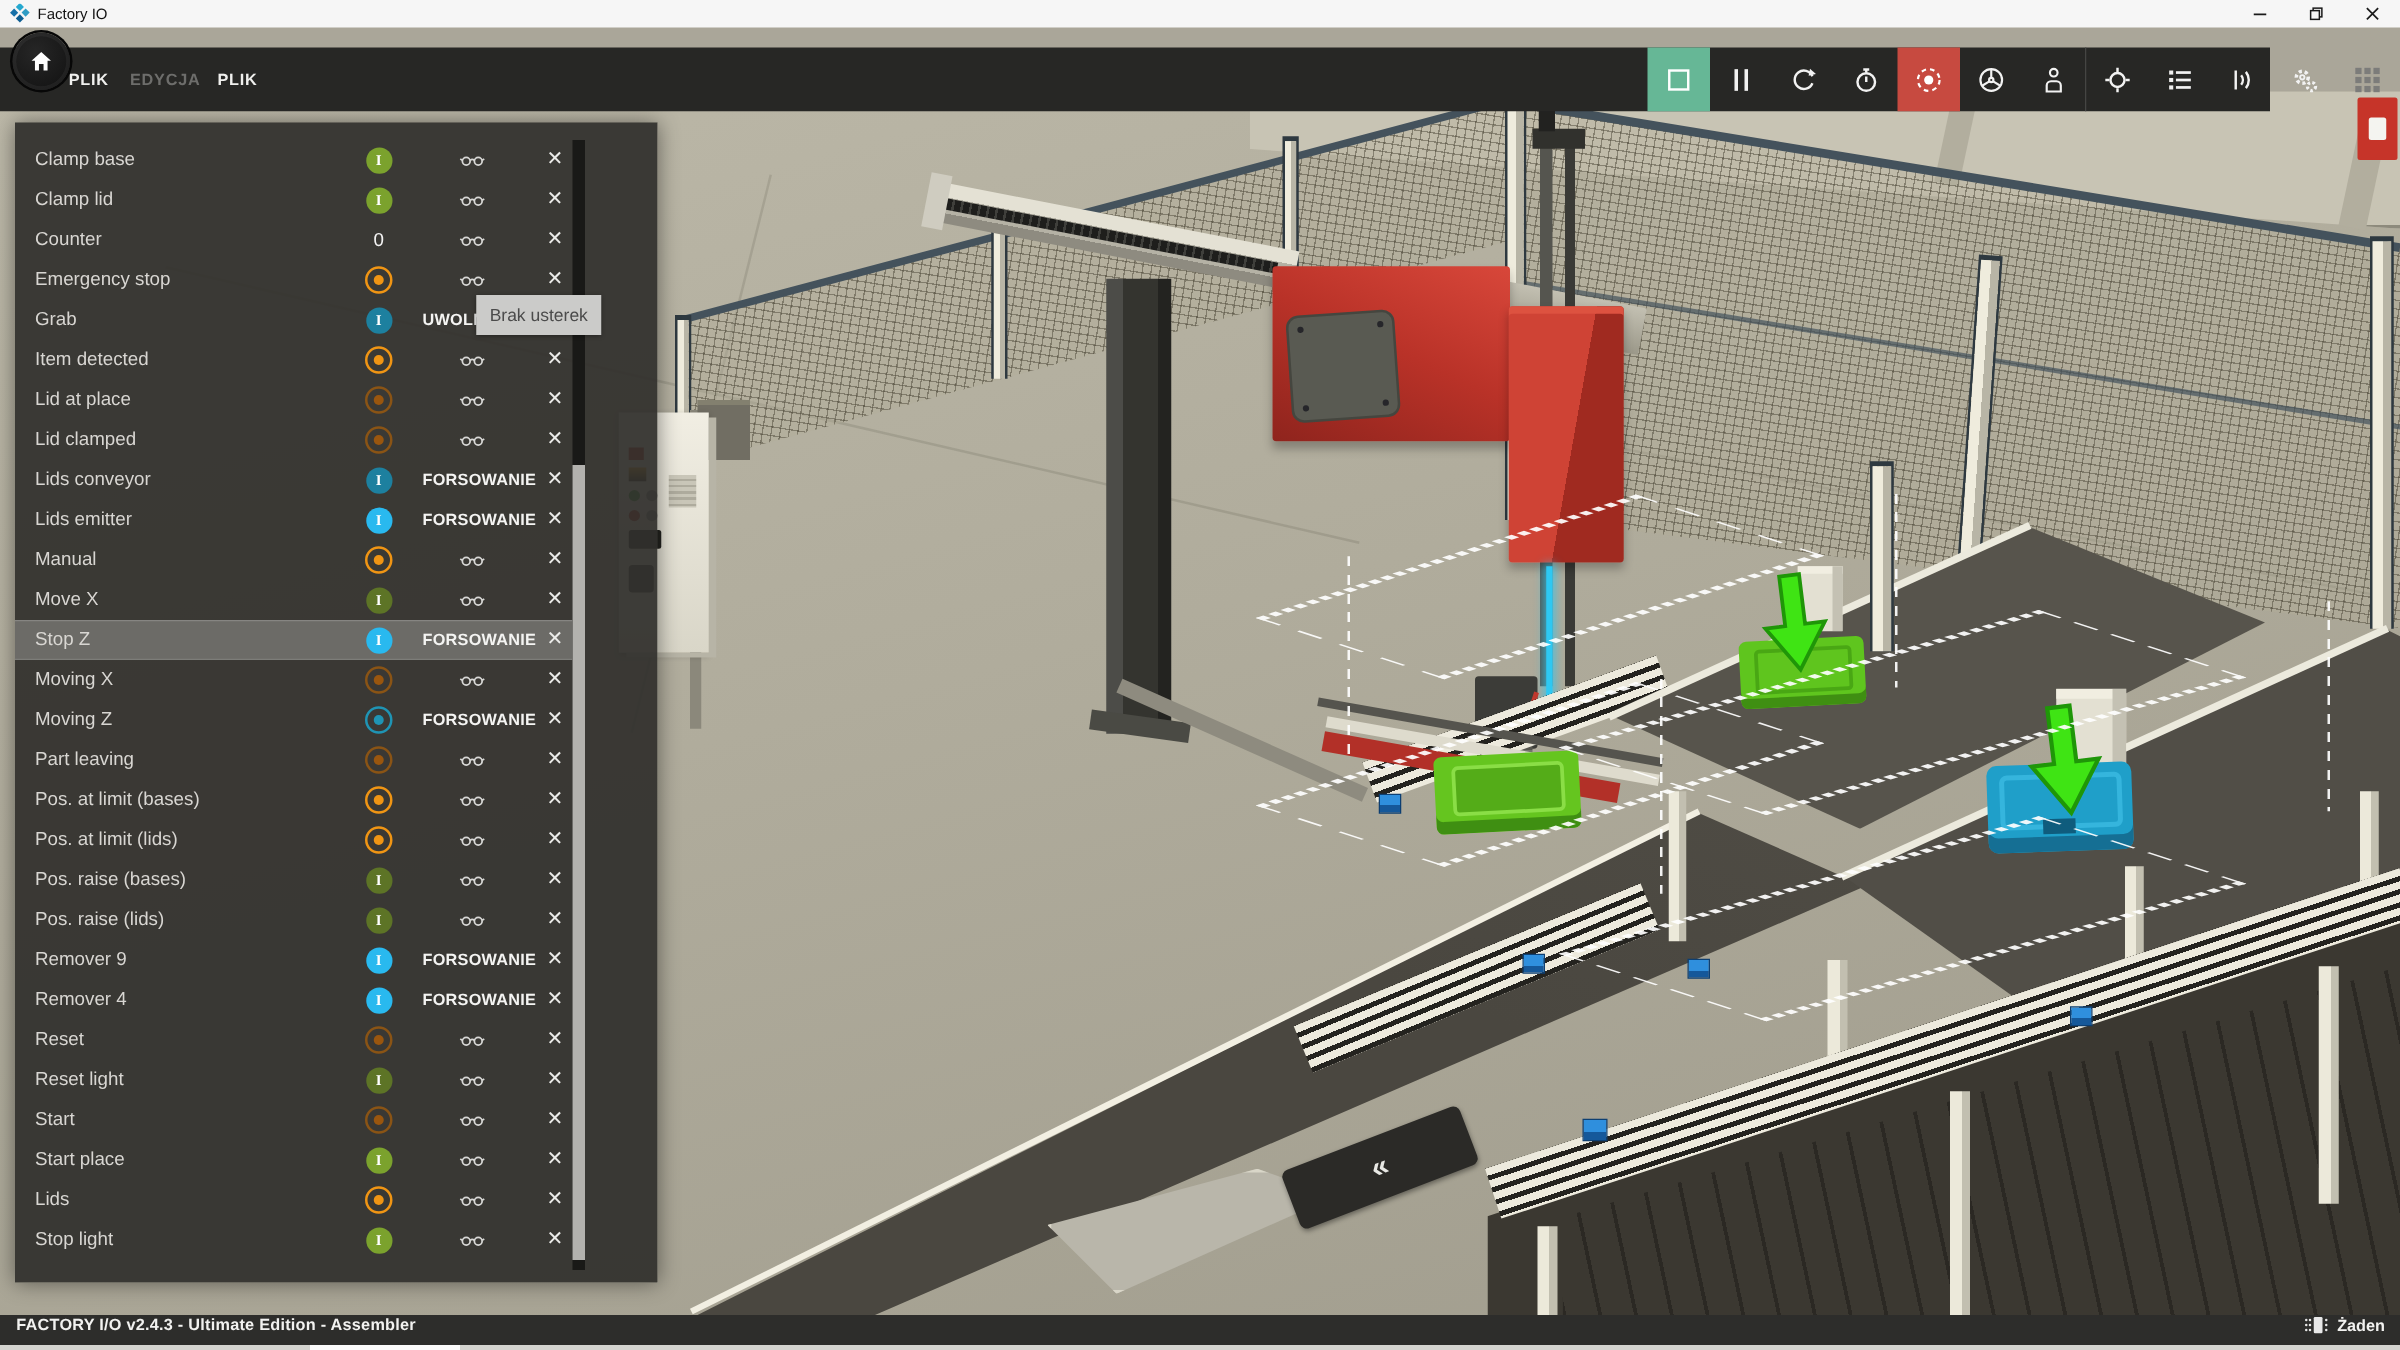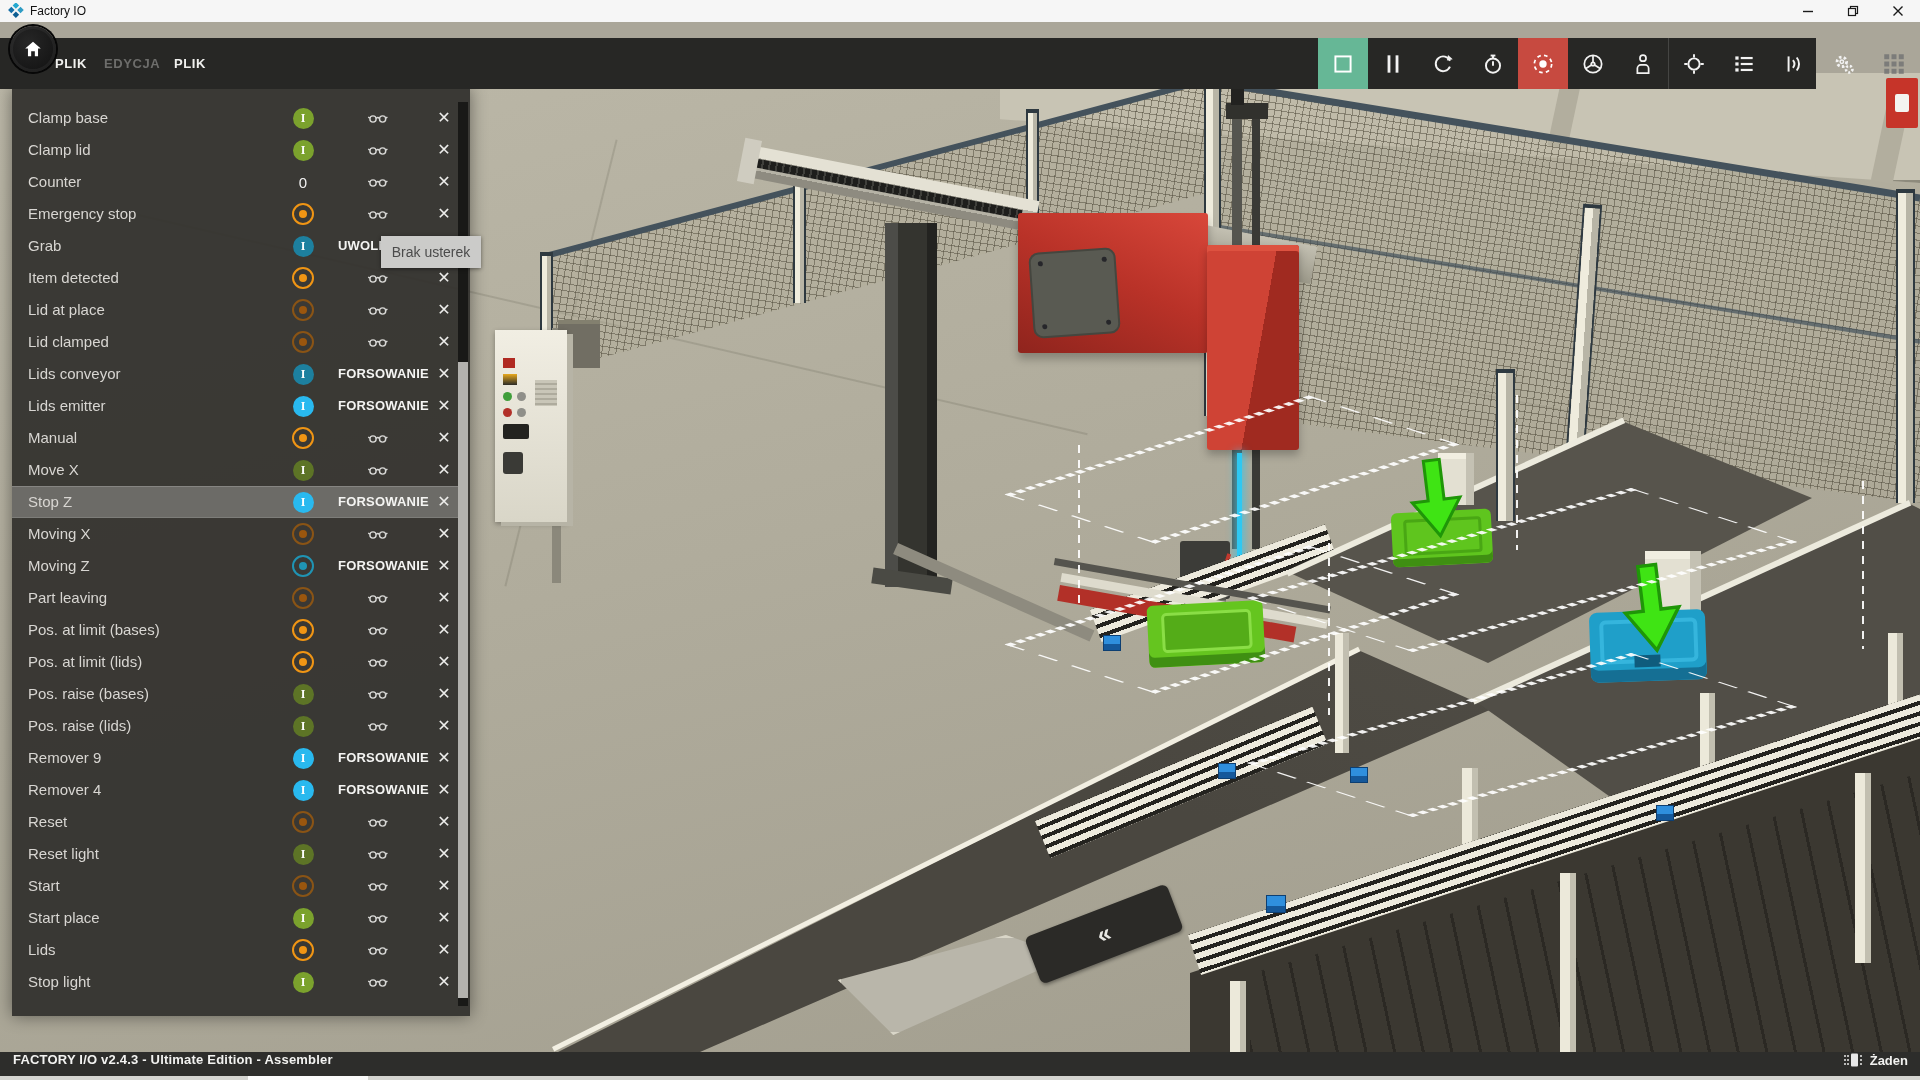--- a/index.html
+++ b/index.html
@@ -26,21 +26,21 @@
   .seam{position:absolute;background:rgba(60,55,40,.14);}
   .mesh{background-color:rgba(180,174,152,.38);background-image:repeating-linear-gradient(99deg,rgba(75,70,55,.5) 0 1px,transparent 1px 7px),repeating-linear-gradient(9deg,rgba(75,70,55,.5) 0 1px,transparent 1px 7px);}
   .post{background:linear-gradient(90deg,#efecdd 0 55%,#b8b5a6 55%);box-shadow:0 -2px 0 2px #2e3940;}
   .rail{background:#44525c;}
   .stripes4{background:repeating-linear-gradient(180deg,#edeadd 0 6px,#24231f 6px 10px);}
   .wire{border:2px dashed rgba(255,255,255,.92);}
   .wireline{background-image:repeating-linear-gradient(180deg,rgba(255,255,255,.92) 0 8px,transparent 8px 15px);width:2px;}
   .leg{background:linear-gradient(90deg,#ece9da 0 60%,#c2bfb0 60%);}
   .sensor{background:linear-gradient(180deg,#2f8fdd 0 60%,#15589a 60%);border:1px solid #0d3f72;}
   
-  #panel{position:absolute;left:12px;top:88px;width:458px;height:928px;background:rgba(48,47,44,.93);box-shadow:0 0 16px rgba(0,0,0,.45);z-index:200;}
+  #panel{position:absolute;left:12px;top:98px;width:514px;height:928px;background:rgba(48,47,44,.93);box-shadow:0 0 16px rgba(0,0,0,.45);z-index:200;}
   #rows{position:absolute;left:0;top:14px;width:100%;}
   .row{position:relative;height:32px;width:446px;}
   .row.selected{background:#6c6b67;box-shadow:inset 0 1px rgba(255,255,255,.18),inset 0 -1px rgba(255,255,255,.12);}
   .lab{position:absolute;left:16px;top:0;line-height:32px;font-size:15px;color:#d8d6d2;white-space:nowrap;}
   .ind{position:absolute;left:280px;top:0;width:22px;height:32px;display:flex;align-items:center;justify-content:center;}
   .ibtn{width:21px;height:21px;border-radius:50%;display:flex;align-items:center;justify-content:center;color:#fff;font-family:"Liberation Serif",serif;font-weight:bold;font-size:12px;}
   .led{width:18px;height:18px;border-radius:50%;border:2px solid;display:flex;align-items:center;justify-content:center;}
   .led i{width:8px;height:8px;border-radius:50%;display:block;}
   .num{color:#f2f2f2;font-size:15px;}
   .valcol{position:absolute;left:326px;top:0;width:80px;height:32px;line-height:32px;}

